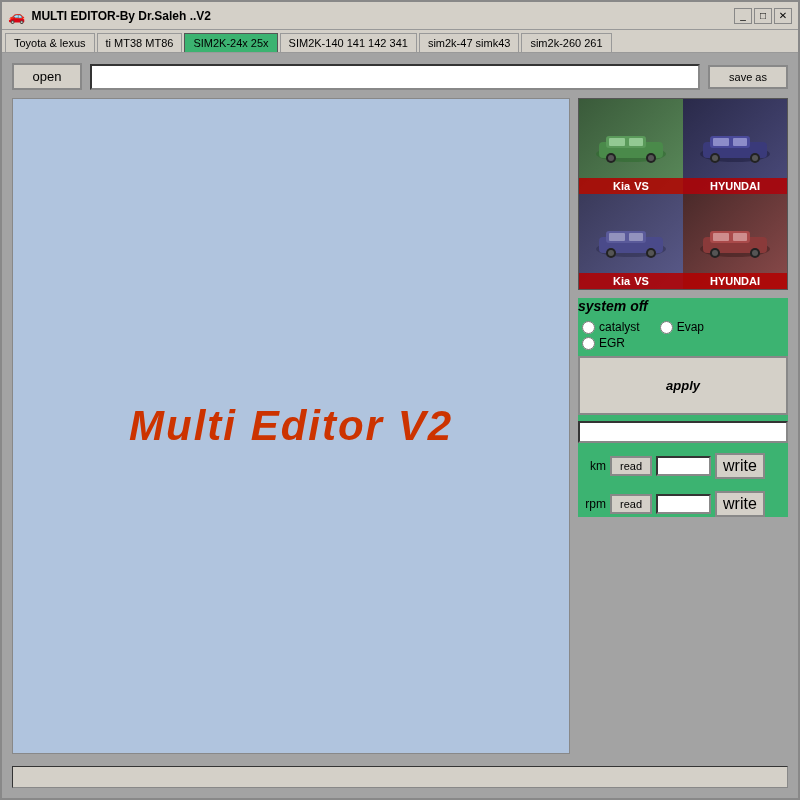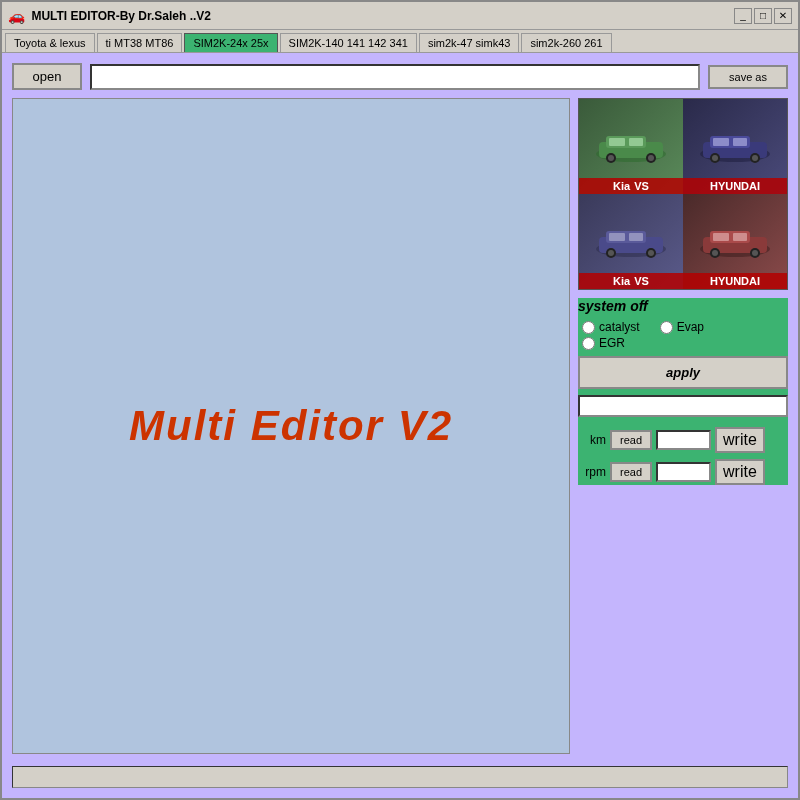--- a/index.html
+++ b/index.html
@@ -89,21 +89,21 @@
 
     .tab.active {
       background: #3cb371;
       color: #000;
       border-color: #555;
     }
 
     
     .main-content {
       flex: 1;
-      background: #c4b5fd;
+      background: #a3a3a3;
       padding: 10px;
       display: flex;
       flex-direction: column;
       gap: 8px;
     }
 
     
     .toolbar-row {
       display: flex;
       align-items: center;
@@ -262,40 +262,40 @@
       font-size: 12px;
     }
 
     .checkbox-item input[type="radio"] {
       margin: 0;
     }
 
     .btn-apply {
       background: #d4d0c8;
       border: 2px solid #888;
-      padding: 7px;
+      padding: 20px;
       font-size: 13px;
       font-weight: bold;
       font-style: italic;
       cursor: pointer;
       width: 100%;
     }
 
     .apply-input {
       height: 22px;
       background: #fff;
       border: 2px inset #888;
       width: 100%;
     }
 
     
     .sensor-rows {
       display: flex;
       flex-direction: column;
-      gap: 6px;
+      gap: 12px;
       margin-top: 4px;
     }
 
     .sensor-row {
       display: flex;
       align-items: center;
       gap: 4px;
     }
 
     .sensor-label {

